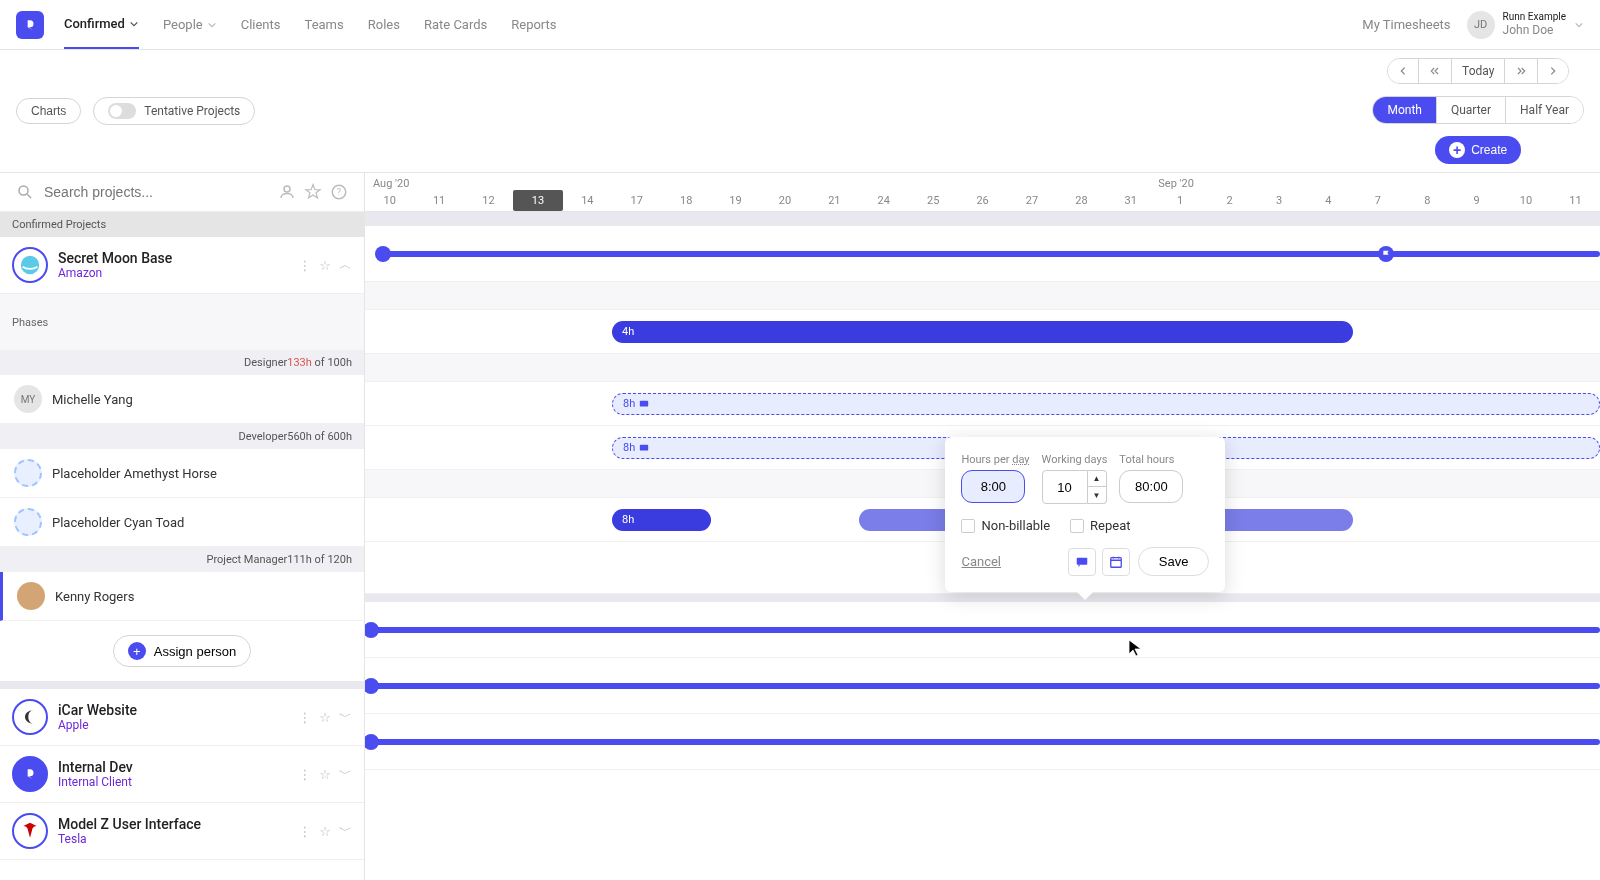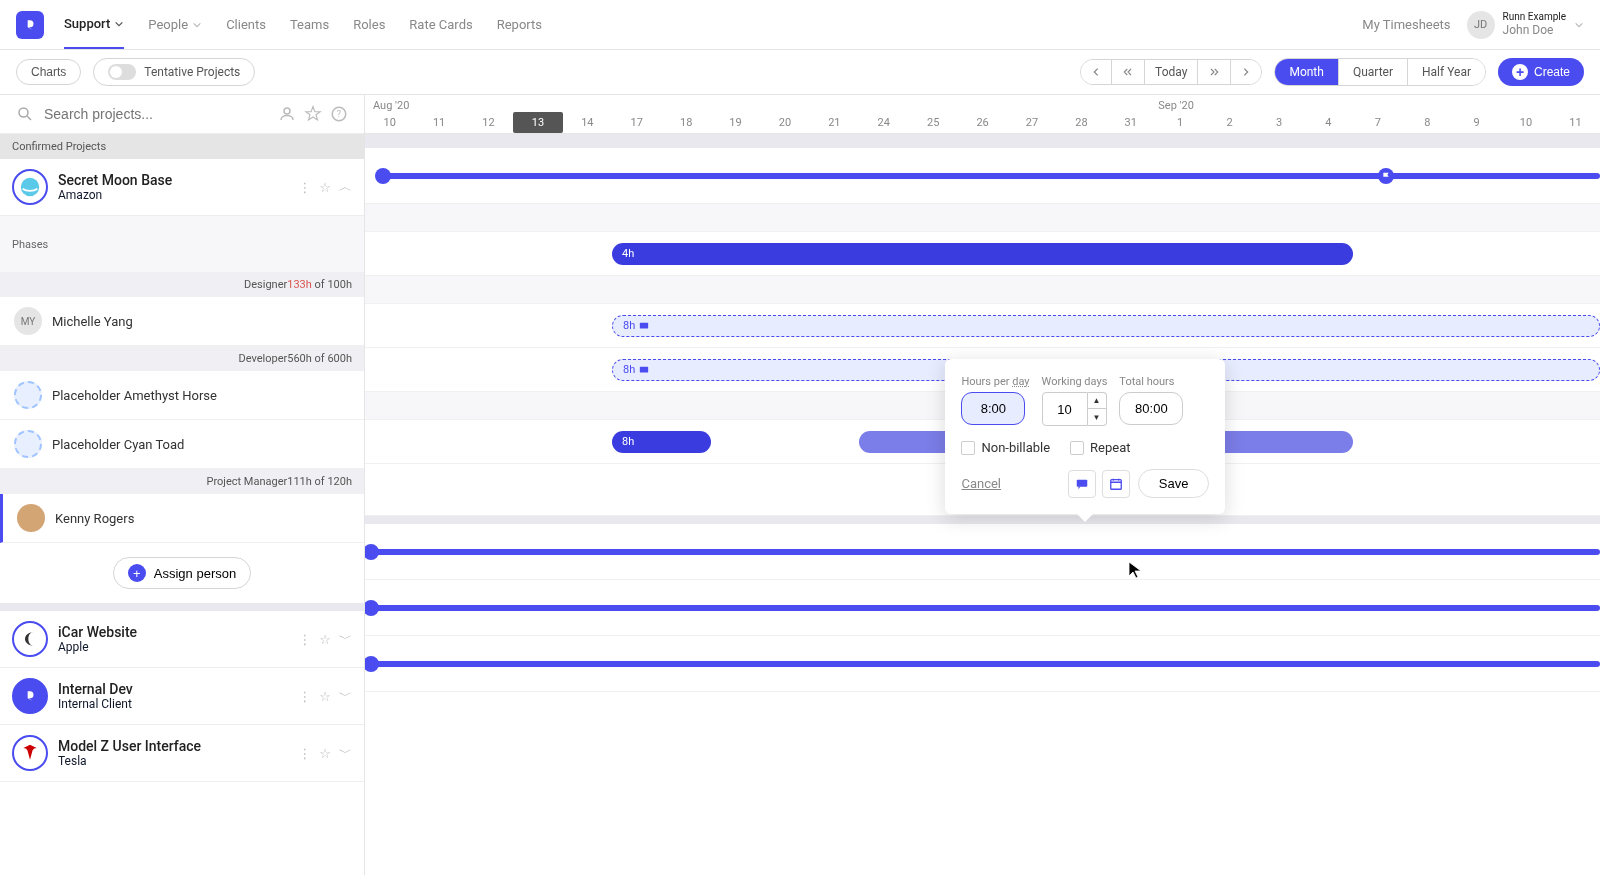--- a/index.html
+++ b/index.html
@@ -18,21 +18,21 @@
 .avatar-sm { width: 28px; height: 28px; border-radius: 50%; background: #e5e5e5; display: flex; align-items: center; justify-content: center; font-size: 11px; color: #777; }
 .user-text { display: flex; flex-direction: column; line-height: 1.2; }
 .user-name { color: #222; font-size: 10px; }
 .user-sub { color: #888; font-size: 12px; }
 
 .toolbar { display: flex; align-items: center; justify-content: space-between; padding: 8px 16px; border-bottom: 1px solid #e5e5e5; }
 .toolbar-left { display: flex; align-items: center; gap: 12px; }
 .pill-btn { border: 1px solid #d5d5d5; border-radius: 16px; padding: 5px 14px; background: #fff; cursor: pointer; color: #555; font-size: 12px; display: flex; align-items: center; gap: 8px; }
 .toggle { width: 28px; height: 16px; border-radius: 8px; background: #ddd; position: relative; }
 .toggle::after { content: ''; position: absolute; width: 12px; height: 12px; border-radius: 50%; background: #fff; top: 2px; left: 2px; }
-.toolbar-right { display: flex; align-items: center; gap: 12px; }
+.toolbar-right { display: flex; align-items: center; gap: 12px; flex-direction: column; }
 .nav-group { display: flex; border: 1px solid #d5d5d5; border-radius: 16px; overflow: hidden; }
 .nav-group > * { border-right: 1px solid #d5d5d5; padding: 5px 10px; cursor: pointer; background: #fff; display: flex; align-items: center; }
 .nav-group > *:last-child { border-right: none; }
 .period-group { display: flex; border: 1px solid #d5d5d5; border-radius: 16px; overflow: hidden; }
 .period-btn { padding: 6px 14px; cursor: pointer; background: #fff; color: #555; font-size: 12px; border-right: 1px solid #d5d5d5; }
 .period-btn:last-child { border-right: none; }
 .period-btn.active { background: #4a4cf0; color: #fff; }
 .create-btn { background: #4a4cf0; color: #fff; border: none; border-radius: 16px; padding: 6px 14px; cursor: pointer; display: flex; align-items: center; gap: 6px; font-size: 12px; }
 .plus-circle { width: 16px; height: 16px; border-radius: 50%; background: #fff; color: #4a4cf0; display: flex; align-items: center; justify-content: center; font-weight: bold; font-size: 14px; line-height: 1; }
 
@@ -40,21 +40,21 @@
 .sidebar { width: 365px; border-right: 1px solid #e5e5e5; overflow-y: auto; flex-shrink: 0; }
 .search-row { display: flex; align-items: center; padding: 10px 16px; gap: 10px; border-bottom: 1px solid #eee; }
 .search-icon { width: 18px; height: 18px; color: #aaa; }
 .search-input { border: none; outline: none; flex: 1; font-size: 14px; color: #737373; }
 .search-actions { display: flex; gap: 8px; color: #bbb; }
 .section-hdr { background: #e5e5e5; padding: 6px 12px; font-size: 11px; color: #555; }
 .project-row { display: flex; align-items: center; padding: 10px 12px; border-bottom: 1px solid #eee; }
 .proj-icon { width: 36px; height: 36px; border-radius: 50%; border: 2px solid #4a4cf0; display: flex; align-items: center; justify-content: center; margin-right: 10px; flex-shrink: 0; }
 .proj-text { flex: 1; }
 .proj-name { font-weight: 500; color: #222; font-size: 14px; }
-.proj-client { color: #0f172a; font-size: 12px; }
+.proj-client { color: #6d28d9; font-size: 12px; }
 .proj-actions { display: flex; gap: 8px; color: #bbb; align-items: center; }
 .proj-actions span { cursor: pointer; }
 .sub-hdr { background: #f7f7fa; padding: 6px 12px; font-size: 11px; color: #666; }
 .role-hdr { background: #f0f0f4; padding: 6px 12px; font-size: 11px; color: #555; display: flex; justify-content: flex-end; }
 .role-hours { font-size: 11px; }
 .role-hours .used { color: #d9534f; }
 .person-row { display: flex; align-items: center; padding: 10px 14px; border-bottom: 1px solid #f0f0f0; gap: 10px; }
 .person-avatar { width: 28px; height: 28px; border-radius: 50%; background: #e5e5e5; display: flex; align-items: center; justify-content: center; font-size: 10px; color: #777; flex-shrink: 0; }
 .placeholder-avatar { border: 2px dashed #a0c4ff; background: #e8f0ff; }
 .assign-row { padding: 14px; display: flex; justify-content: center; }
@@ -112,21 +112,21 @@
 <body>
 
 <div class="topnav">
   <div class="logo">
     <svg viewBox="0 0 24 24">
         <path d="M6 4h6a6 6 0 010 12h-2l6 4-8-4V4z"></path>
       </svg>
   </div>
   <div class="nav-items">
     <div class="nav-item active">
-      <span>Support</span>
+      <span>Confirmed</span>
       <svg class="chev-down" viewBox="0 0 12 12">
           <path d="M2 4l4 4 4-4" stroke="#555" fill="none" stroke-width="1.5"></path>
         </svg>
     </div>
     <div class="nav-item">
       <span>People</span>
       <svg class="chev-down" viewBox="0 0 12 12">
           <path d="M2 4l4 4 4-4" stroke="#bbb" fill="none" stroke-width="1.5"></path>
         </svg>
     </div>

